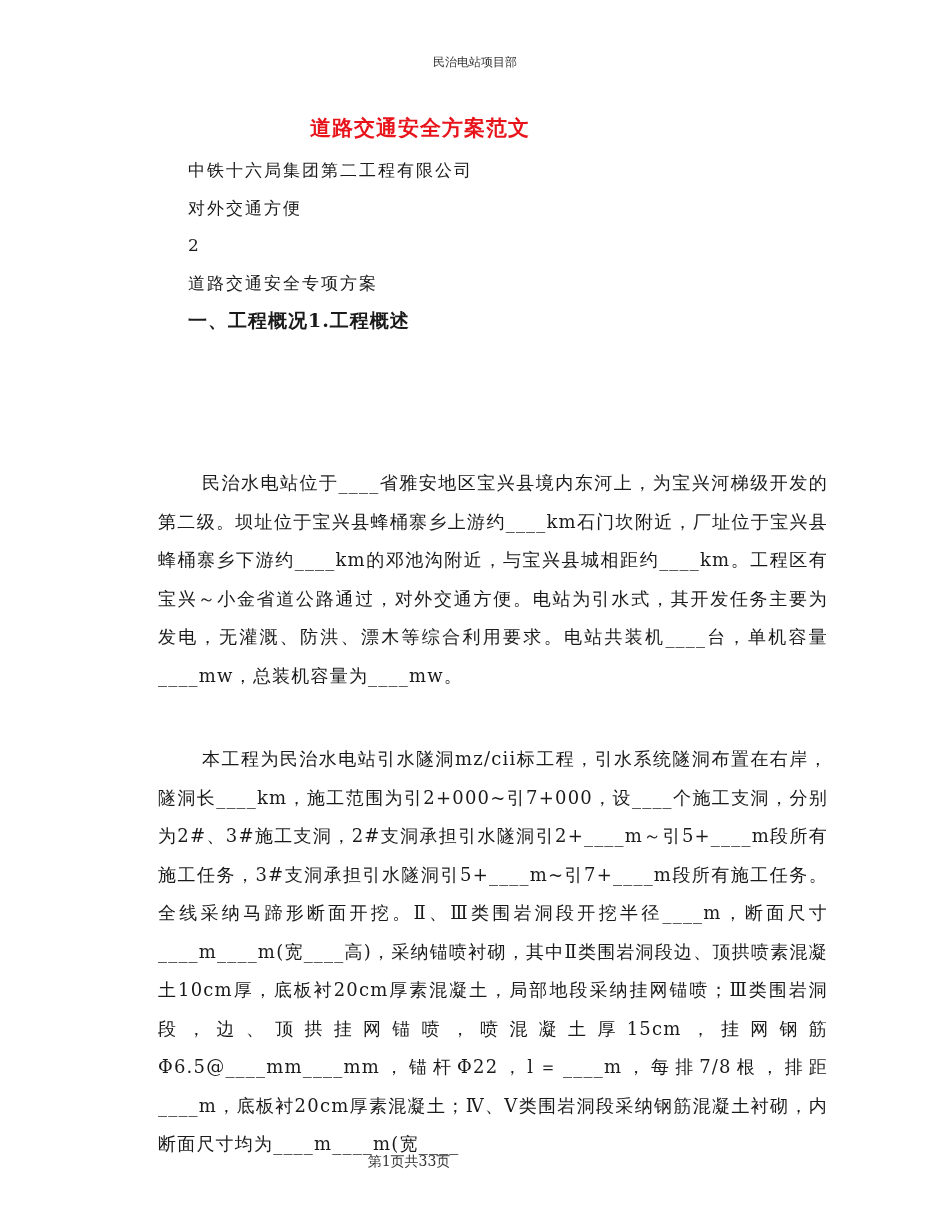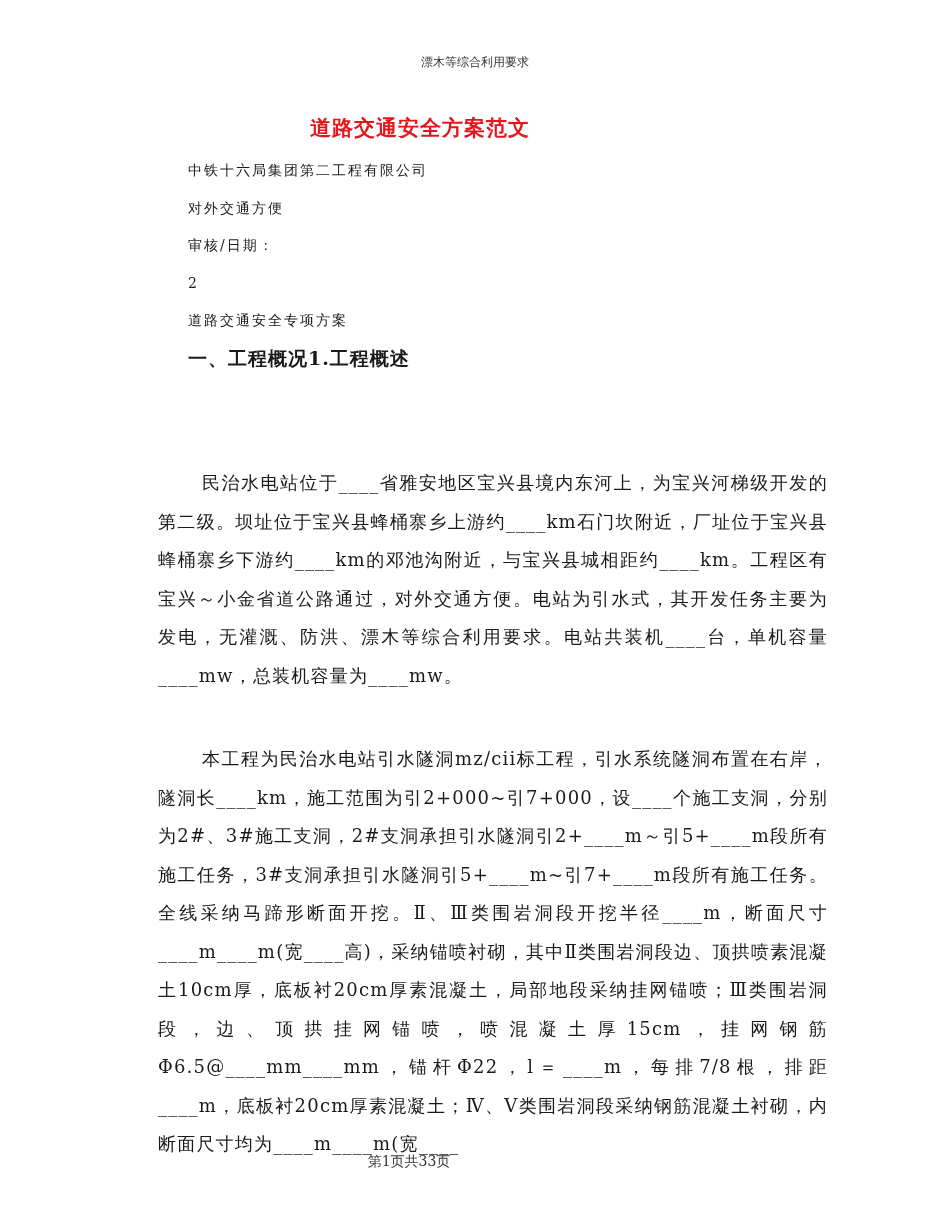--- a/index.html
+++ b/index.html
@@ -13,21 +13,21 @@
     font-size: 12px; color: #333;
   }
   .doc-title {
     position: absolute; top: 114px; left: 0; width: 840px; text-align: center;
     font-size: 21px; font-weight: bold; color: #e8141b; letter-spacing: 1px;
   }
   .meta-block {
     position: absolute; left: 188px; top: 152px; width: 640px;
   }
   .meta-line {
-    font-size: 14px; height: 37.5px; line-height: 37.5px; letter-spacing: 2px;
+    font-size: 17px; height: 37.5px; line-height: 37.5px; letter-spacing: 2px;
     white-space: nowrap;
   }
   .section-heading {
     font-weight: bold; font-size: 19px; letter-spacing: 1px;
   }
   .body-block {
     position: absolute; left: 142px; width: 670px;
   }
   .para {
     font-size: 18px; line-height: 38.5px; margin: 16px;
@@ -36,28 +36,27 @@
   .para1 { top: 448px; }
   .para2 { top: 724px; }
   .footer {
     position: absolute; top: 1153px; left: 0; width: 818px; text-align: center;
     font-size: 14px; color: #333;
   }
 </style>
 </head>
 <body>
 
-<div class="header-note">漂木等综合利用要求</div>
+<div class="header-note">民治电站项目部</div>
 
 <div class="doc-title">道路交通安全方案范文</div>
 
 <div class="meta-block">
   <div class="meta-line">中铁十六局集团第二工程有限公司</div>
   <div class="meta-line">对外交通方便</div>
-  <div class="meta-line">审核/日期：</div>
   <div class="meta-line">2</div>
   <div class="meta-line">道路交通安全专项方案</div>
   <div class="meta-line section-heading">一、工程概况1.工程概述</div>
 </div>
 
 <p class="body-block para para1">民治水电站位于____省雅安地区宝兴县境内东河上，为宝兴河梯级开发的第二级。坝址位于宝兴县蜂桶寨乡上游约____km石门坎附近，厂址位于宝兴县蜂桶寨乡下游约____km的邓池沟附近，与宝兴县城相距约____km。工程区有宝兴～小金省道公路通过，对外交通方便。电站为引水式，其开发任务主要为发电，无灌溉、防洪、漂木等综合利用要求。电站共装机____台，单机容量____mw，总装机容量为____mw。</p>
 
 <p class="body-block para para2">本工程为民治水电站引水隧洞mz/cii标工程，引水系统隧洞布置在右岸，隧洞长____km，施工范围为引2+000~引7+000，设____个施工支洞，分别为2#、3#施工支洞，2#支洞承担引水隧洞引2+____m～引5+____m段所有施工任务，3#支洞承担引水隧洞引5+____m~引7+____m段所有施工任务。全线采纳马蹄形断面开挖。Ⅱ、Ⅲ类围岩洞段开挖半径____m，断面尺寸____m____m(宽____高)，采纳锚喷衬砌，其中Ⅱ类围岩洞段边、顶拱喷素混凝土10cm厚，底板衬20cm厚素混凝土，局部地段采纳挂网锚喷；Ⅲ类围岩洞段，边、顶拱挂网锚喷，喷混凝土厚15cm，挂网钢筋Φ6.5@____mm____mm，锚杆Φ22，l＝____m，每排7/8根，排距____m，底板衬20cm厚素混凝土；Ⅳ、Ⅴ类围岩洞段采纳钢筋混凝土衬砌，内断面尺寸均为____m____m(宽____</p>
 
 <div class="footer">第1页共33页</div>

